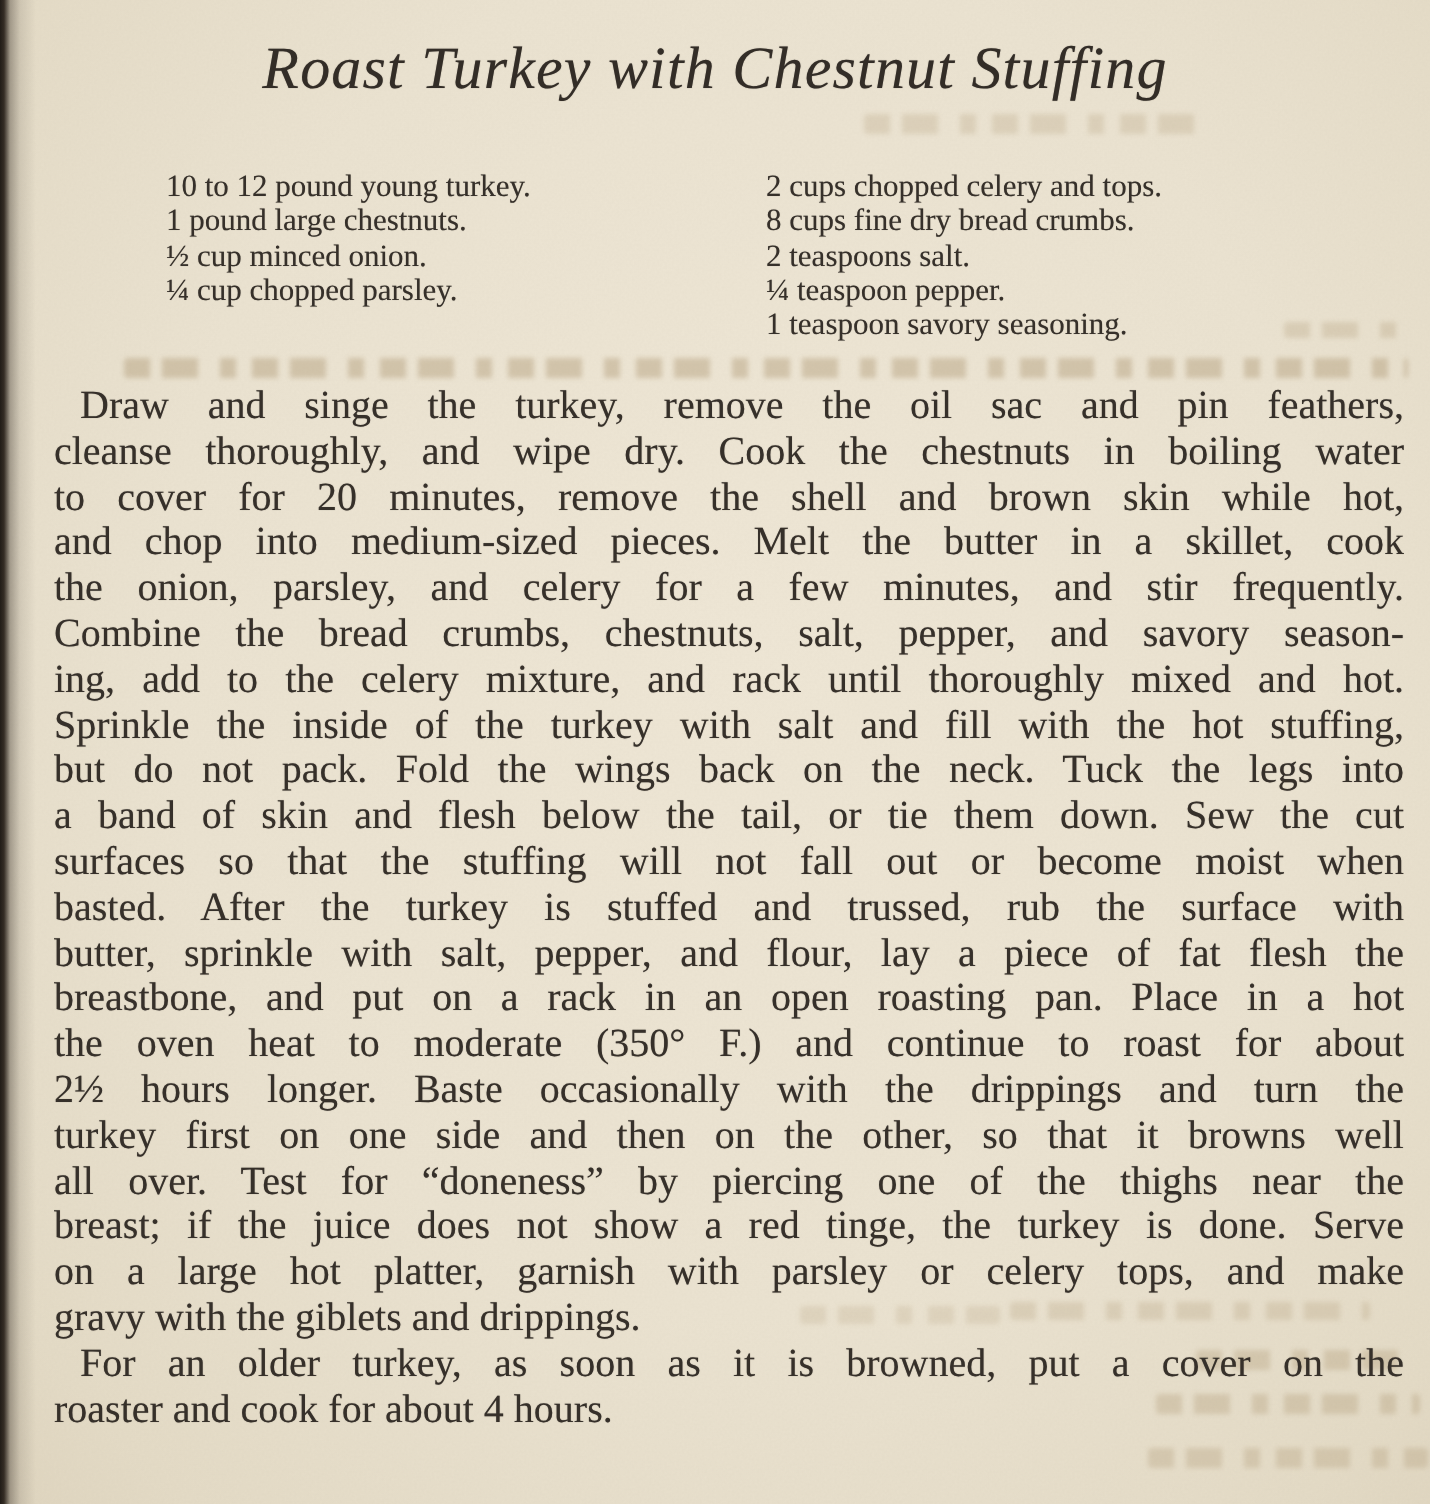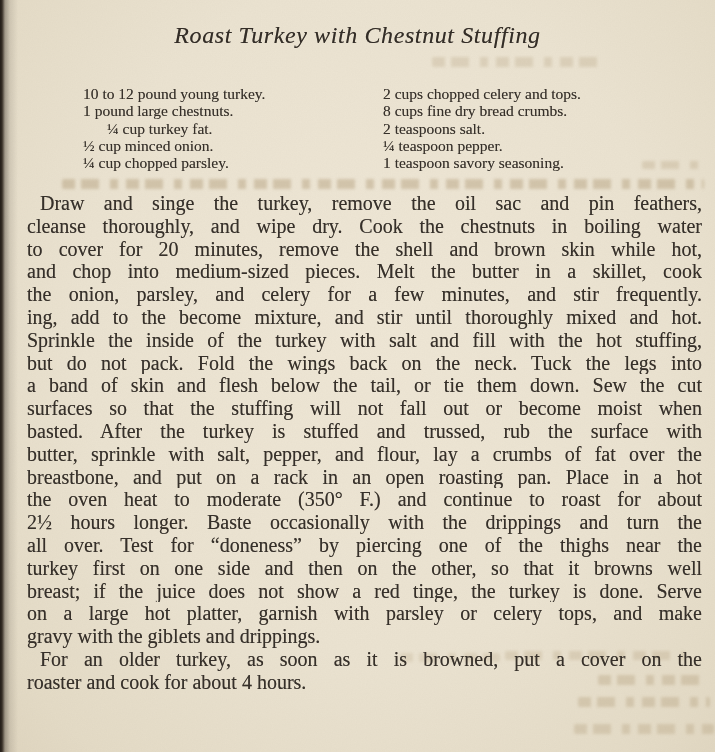--- a/index.html
+++ b/index.html
@@ -14,21 +14,21 @@
   }
   .grain { position: absolute; inset: 0; pointer-events: none; }
   .edge-left {
     position: absolute; left: 0; top: 0; bottom: 0; width: 18px;
     background: linear-gradient(90deg, #211c17 0px, #352d25 2px, rgba(53,45,37,.38) 5px, rgba(53,45,37,.12) 10px, rgba(53,45,37,0) 18px);
   }
   .title {
     position: absolute; top: 17px; left: 0; width: 100%; margin: 0;
     text-align: center;
     font-style: italic; font-weight: normal;
-    font-size: 24px; line-height: 36px;
+    font-size: 30px; line-height: 36px;
     letter-spacing: 0.6px;
     color: #332d27;
     text-shadow: 0 0 0.5px rgba(51,45,39,.5);
   }
   .ingredients {
     position: absolute; top: 73px; left: 0; width: 100%;
     font-size: 15.5px; line-height: 17.3px;
     text-shadow: 0 0 0.4px rgba(54,48,42,.45);
   }
   .col { position: absolute; top: 12px; }
@@ -84,51 +84,51 @@
   <div class="ghost ghost-b2"></div>
   <div class="ghost ghost-b3"></div>
   <div class="ghost ghost-b4"></div>
 
   <h1 class="title">Roast Turkey with Chestnut Stuffing</h1>
 
   <div class="ingredients">
     <div class="col col-left">
         <div class="ing">10 to 12 pound young turkey.</div>
         <div class="ing">1 pound large chestnuts.</div>
-        <div class="ing cont">¼ cup turkey fat.</div>
         <div class="ing">½ cup minced onion.</div>
         <div class="ing">¼ cup chopped parsley.</div>
       </div>
     <div class="col col-right">
         <div class="ing">2 cups chopped celery and tops.</div>
         <div class="ing">8 cups fine dry bread crumbs.</div>
         <div class="ing">2 teaspoons salt.</div>
         <div class="ing">¼ teaspoon pepper.</div>
         <div class="ing">1 teaspoon savory seasoning.</div>
       </div>
   </div>
 
   <div class="body-text">
       <div class="line first">Draw and singe the turkey, remove the oil sac and pin feathers,</div>
       <div class="line">cleanse thoroughly, and wipe dry. Cook the chestnuts in boiling water</div>
       <div class="line">to cover for 20 minutes, remove the shell and brown skin while hot,</div>
       <div class="line">and chop into medium-sized pieces. Melt the butter in a skillet, cook</div>
       <div class="line">the onion, parsley, and celery for a few minutes, and stir frequently.</div>
-      <div class="line">ing, add to the become mixture, and stir until thoroughly mixed and hot.</div>
+      <div class="line">Combine the bread crumbs, chestnuts, salt, pepper, and savory season-</div>
+      <div class="line">ing, add to the celery mixture, and rack until thoroughly mixed and hot.</div>
       <div class="line">Sprinkle the inside of the turkey with salt and fill with the hot stuffing,</div>
       <div class="line">but do not pack. Fold the wings back on the neck. Tuck the legs into</div>
       <div class="line">a band of skin and flesh below the tail, or tie them down. Sew the cut</div>
       <div class="line">surfaces so that the stuffing will not fall out or become moist when</div>
       <div class="line">basted. After the turkey is stuffed and trussed, rub the surface with</div>
-      <div class="line">butter, sprinkle with salt, pepper, and flour, lay a crumbs of fat over the</div>
+      <div class="line">butter, sprinkle with salt, pepper, and flour, lay a piece of fat flesh the</div>
       <div class="line">breastbone, and put on a rack in an open roasting pan. Place in a hot</div>
       <div class="line">the oven heat to moderate (350° F.) and continue to roast for about</div>
       <div class="line">2½ hours longer. Baste occasionally with the drippings and turn the</div>
+      <div class="line">turkey first on one side and then on the other, so that it browns well</div>
       <div class="line">all over. Test for “doneness” by piercing one of the thighs near the</div>
-      <div class="line">turkey first on one side and then on the other, so that it browns well</div>
       <div class="line">breast; if the juice does not show a red tinge, the turkey is done. Serve</div>
       <div class="line">on a large hot platter, garnish with parsley or celery tops, and make</div>
       <div class="line last">gravy with the giblets and drippings.</div>
       <div class="line first">For an older turkey, as soon as it is browned, put a cover on the</div>
       <div class="line last">roaster and cook for about 4 hours.</div>
     </div>
 
 </div>
 
 </body></html>

